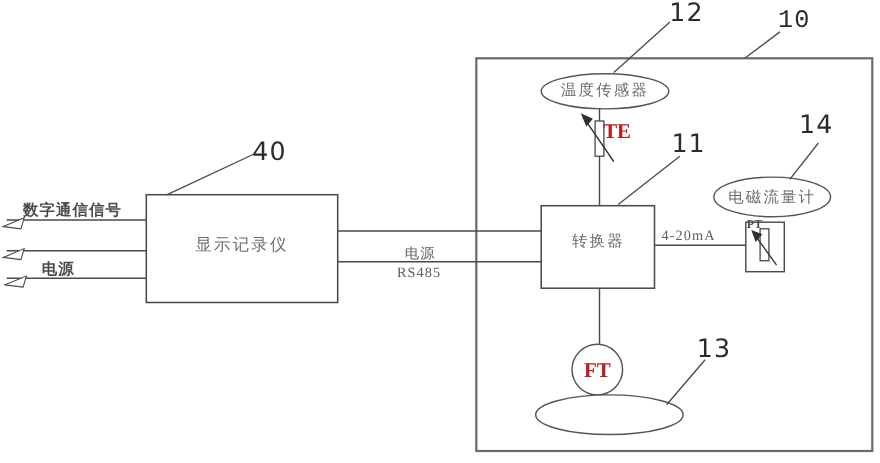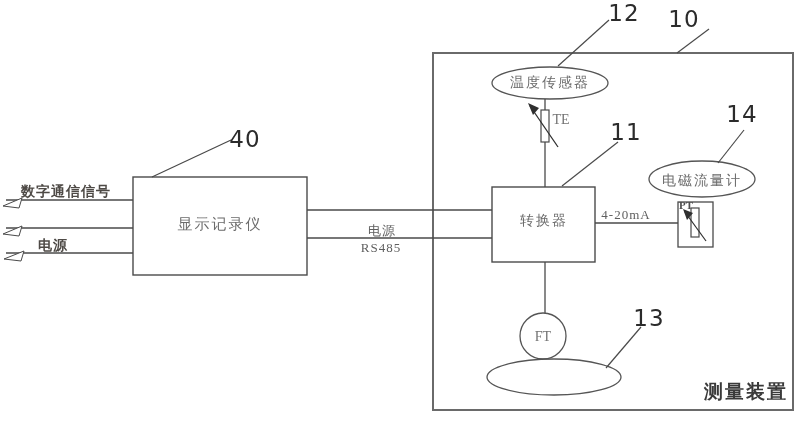--- a/index.html
+++ b/index.html
@@ -8,21 +8,21 @@
     font-family:"Liberation Serif", serif;overflow:hidden;
   }
   #wires{position:absolute;left:0;top:0;}
   .lbl{
     position:absolute;transform:translate(-50%,-50%);
     white-space:nowrap;color:#5a5a5a;line-height:1;
   }
   .cjk{font-size:14px;letter-spacing:2px;color:#6b6b6b;}
   .cjk-left{font-size:14px;letter-spacing:1px;color:#4e4a46;font-weight:600;}
   .wire-lbl{font-size:13px;color:#5f5f5f;letter-spacing:1px;}
-  .mono-tag{font-size:14px;color:#737373;letter-spacing:0;}
+  .mono-tag{font-size:19px;color:#b91c1c;letter-spacing:0;font-weight:bold;}
   .num{
     font-family:"DejaVu Sans", sans-serif;font-size:23px;color:#2b2b2b;
     letter-spacing:1px;
   }
   .device-title{font-size:19px;font-weight:bold;color:#3a3a3a;letter-spacing:2px;}
   .recorder-lbl{font-size:15px;letter-spacing:2px;}
   .flow-lbl{font-size:17px;letter-spacing:2px;}
   .pt-tag{font-size:11px;font-weight:bold;color:#4f4f4f;}
 </style>
 </head>
@@ -77,30 +77,29 @@
     <line x1="152" y1="177" x2="231" y2="140" stroke="#4a4a4a" stroke-width="1.2"></line>
   </svg>
 
   <div class="lbl cjk-left" style="left:66px;top:192px;">数字通信信号</div>
   <div class="lbl cjk-left" style="left:53px;top:246px;">电源</div>
 
   <div class="lbl cjk recorder-lbl" style="left:220px;top:224px;">显示记录仪</div>
   <div class="lbl cjk" style="left:544px;top:221px;">转换器</div>
   <div class="lbl cjk" style="left:550px;top:83px;">温度传感器</div>
   <div class="lbl cjk" style="left:702px;top:181px;">电磁流量计</div>
-  <div class="lbl device-title" style="left:746px;top:391px;">测量装置</div>
 
   <div class="lbl wire-lbl" style="left:381px;top:202px;margin-top:45px;">RS485</div>
   <div class="lbl wire-lbl" style="left:382px;top:230px;">电源</div>
   <div class="lbl wire-lbl" style="left:626px;top:214px;">4-20mA</div>
 
   <div class="lbl mono-tag" style="left:561px;top:120px;">TE</div>
   <div class="lbl mono-tag" style="left:543px;top:337px;">FT</div>
   <div class="lbl pt-tag" style="left:686px;top:205px;">PT</div>
 
-  <div class="lbl num" style="left:684px;top:19px;">10</div>
+  <div class="lbl num" style="left:722px;top:19px;font-family:Liberation Mono, monospace;">10</div>
   <div class="lbl num" style="left:626px;top:132px;">11</div>
   <div class="lbl num" style="left:624px;top:13px;">12</div>
   <div class="lbl num" style="left:649px;top:318px;">13</div>
   <div class="lbl num" style="left:742px;top:114px;">14</div>
   <div class="lbl num" style="left:245px;top:139px;">40</div>
 
 </div>
 
 </body></html>

